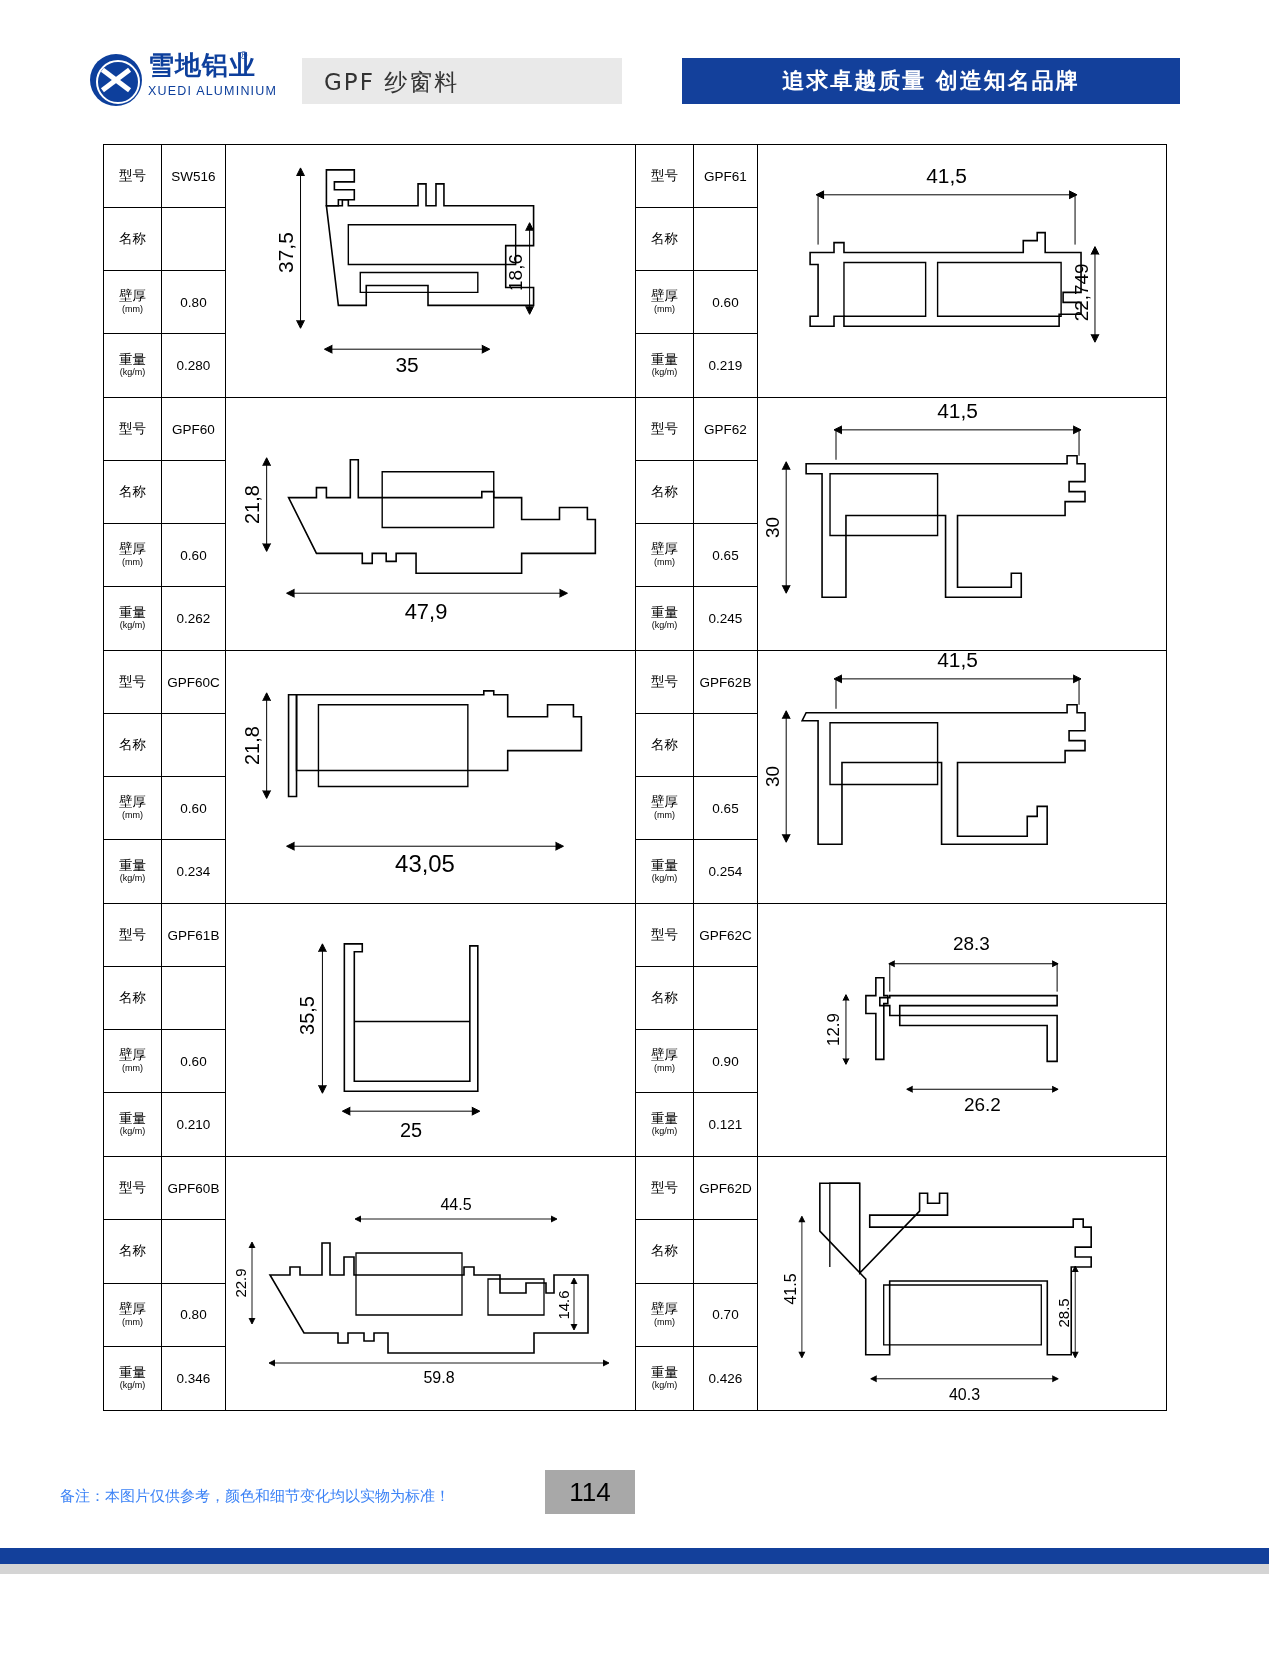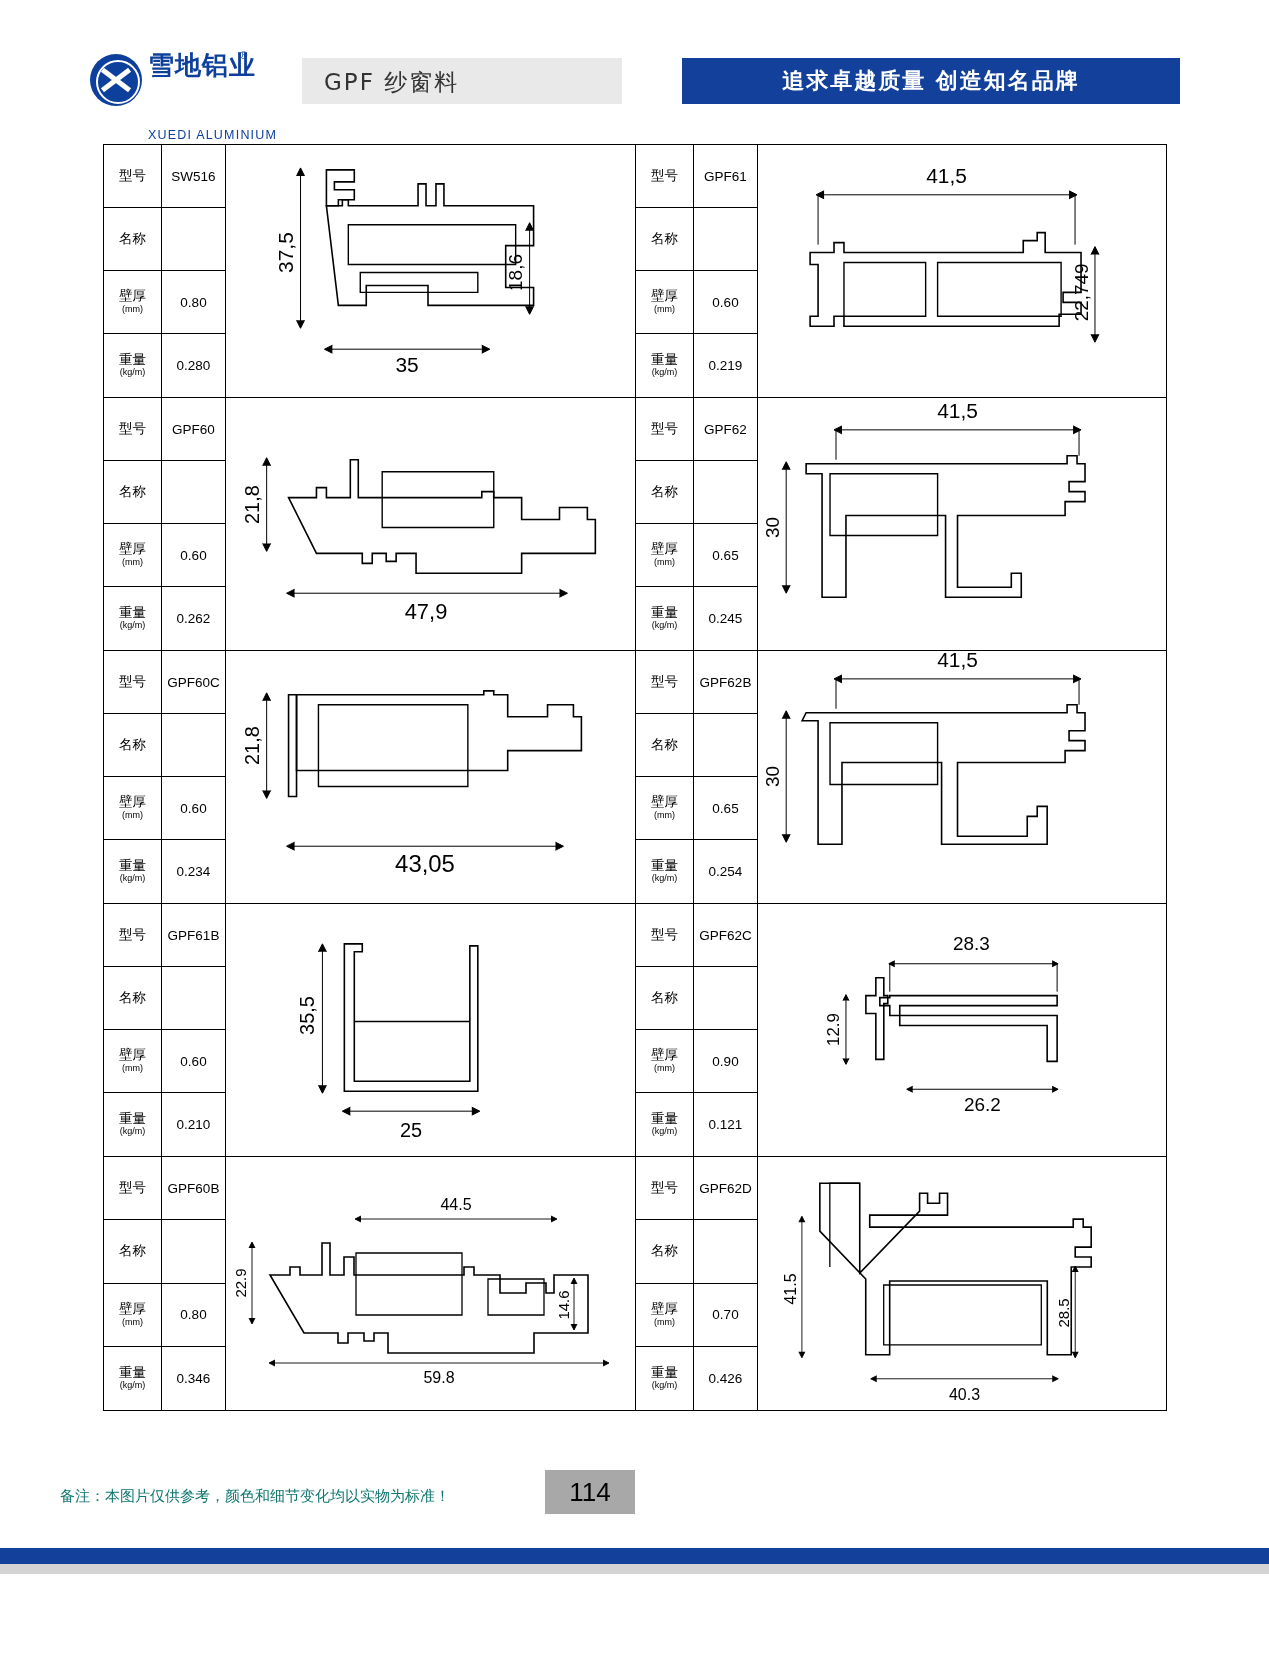--- a/index.html
+++ b/index.html
@@ -39,21 +39,20 @@
     position:absolute;left:58px;top:0;
     font-size:26px;font-weight:bold;color:#0d3f9c;letter-spacing:1px;
     font-family:"DejaVu Sans", sans-serif;
   }
   .logo-reg{
     position:absolute;left:150px;top:2px;font-size:10px;color:#0d3f9c;
   }
   .logo-en{
     position:absolute;left:58px;top:36px;font-size:12.5px;color:#0d3f9c;letter-spacing:1.2px;
     font-family:"Liberation Sans", sans-serif;
-    margin-top:44px;
   }
   .title-box{
     position:absolute;left:212px;top:10px;width:300px;height:46px;
     background:#e9e9e9;
     padding-left:20px;
   }
   .title-box span{
     position:absolute;left:22px;top:9px;font-size:23px;color:#333;letter-spacing:2px;
     font-family:"DejaVu Sans", sans-serif;
   }
@@ -100,21 +99,21 @@
     font-size:13.5px;font-family:"Liberation Sans", sans-serif;color:#000;
   }
   .spec .val.model{font-size:13.5px;}
   .draw{
     position:absolute;left:122px;top:0;right:0;bottom:0;
   }
   .draw svg{position:absolute;left:0;top:0;width:100%;height:100%;}
 
   
   .footer-note{
-    position:absolute;left:60px;top:1487px;font-size:15px;color:#0f766e;
+    position:absolute;left:60px;top:1487px;font-size:15px;color:#3b82f6;
     font-family:"DejaVu Sans", sans-serif;
   }
   .page-num{
     position:absolute;left:545px;top:1470px;width:90px;height:44px;
     background:#a8a8a8;display:flex;align-items:center;justify-content:center;
     color:#000000;font-size:26px;font-family:"Liberation Sans", sans-serif;
   }
   .footer-bar{
     position:absolute;left:0;top:1548px;width:1269px;height:16px;background:#13409b;
   }

